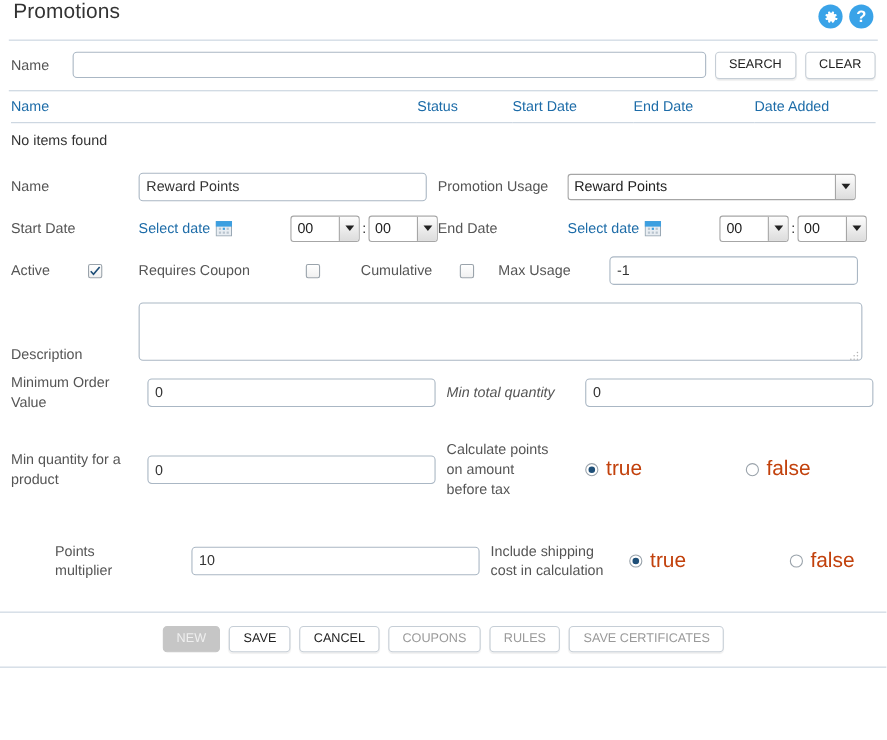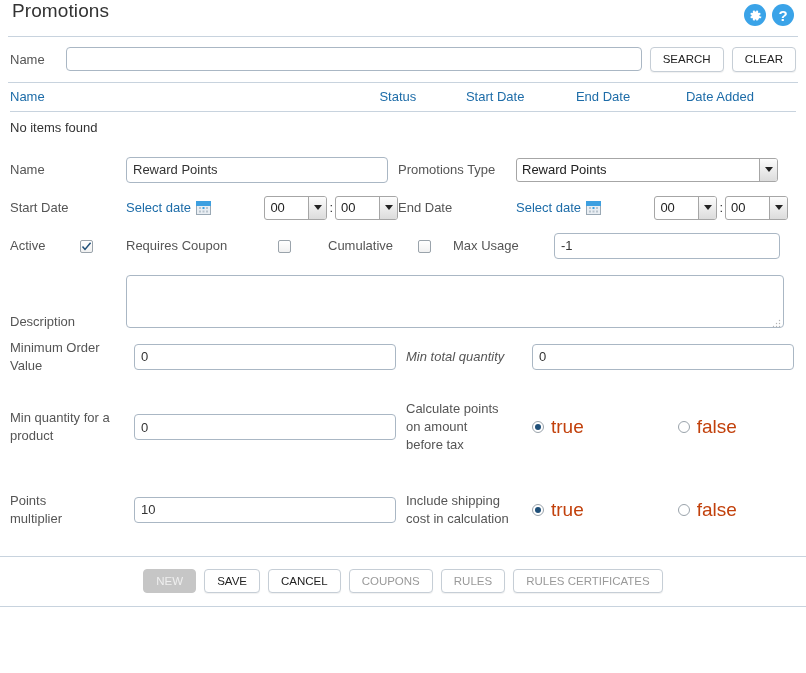--- a/index.html
+++ b/index.html
@@ -343,21 +343,21 @@
   </table>
 </div>
 
 <div class="form">
 
   <div class="frow">
     <div class="cell-label-1"><span class="lbl">Name</span></div>
     <div class="cell-field-1">
       <input class="txt wide" type="text" value="Reward Points" style="">
     </div>
-    <div class="cell-label-2"><span class="lbl">Promotions Type</span></div>
+    <div class="cell-label-2"><span class="lbl">Promotion Usage</span></div>
     <div class="cell-field-2">
       <span class="sel big">
         <span class="val">Reward Points</span>
         <span class="arrowbtn">
             <i></i>
           </span>
       </span>
     </div>
   </div>
 
@@ -494,21 +494,21 @@
       </span>
       <span style="width:94px;"></span>
       <span class="radio-group">
         <span class="rdo"></span>
         <span class="rdo-label">false</span>
       </span>
     </div>
   </div>
 
   <div class="frow" style="min-height:76px;">
-    <div class="cell-label-1" style="padding-right:8px;">
+    <div class="cell-label-1" style="padding-right:8px;margin-left:40px;">
       <span class="lbl" style="display:inline-block;width:90px;">Points multiplier</span>
     </div>
     <div class="cell-field-1">
       <input class="txt wide" type="text" value="10" style="">
     </div>
     <div class="cell-label-2" style="padding-right:8px;">
       <span class="lbl" style="display:inline-block;width:105px;">Include shipping cost in calculation</span>
     </div>
     <div class="cell-field-2" style="display:flex;align-items:center;">
       <span class="radio-group">
@@ -523,14 +523,14 @@
     </div>
   </div>
 </div>
 
 <div class="footer">
   <button class="btn disabled">NEW</button>
   <button class="btn">SAVE</button>
   <button class="btn">CANCEL</button>
   <button class="btn muted">COUPONS</button>
   <button class="btn muted">RULES</button>
-  <button class="btn muted">RULES CERTIFICATES</button>
+  <button class="btn muted">SAVE CERTIFICATES</button>
 </div>
 
 </body></html>

